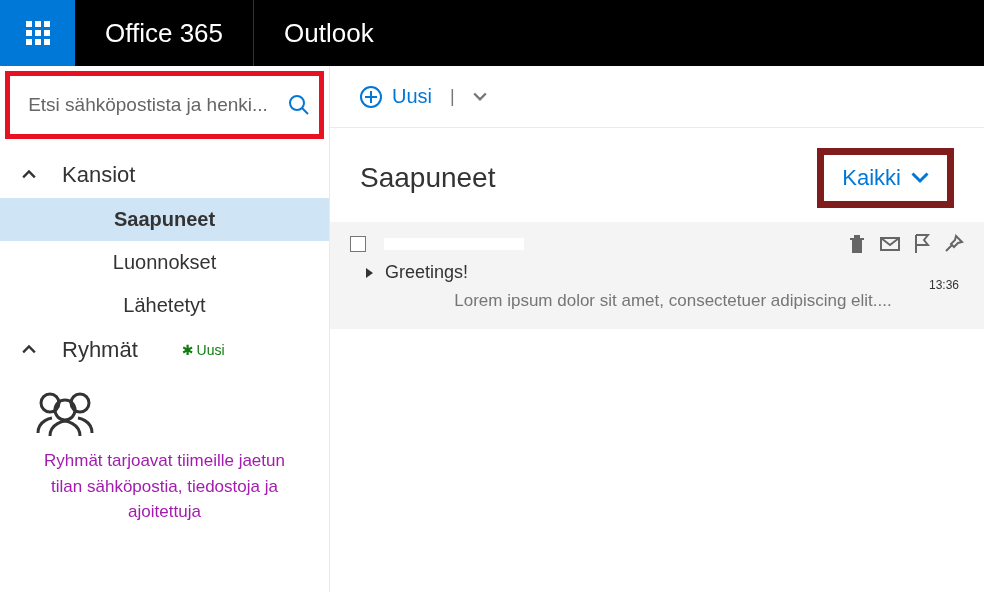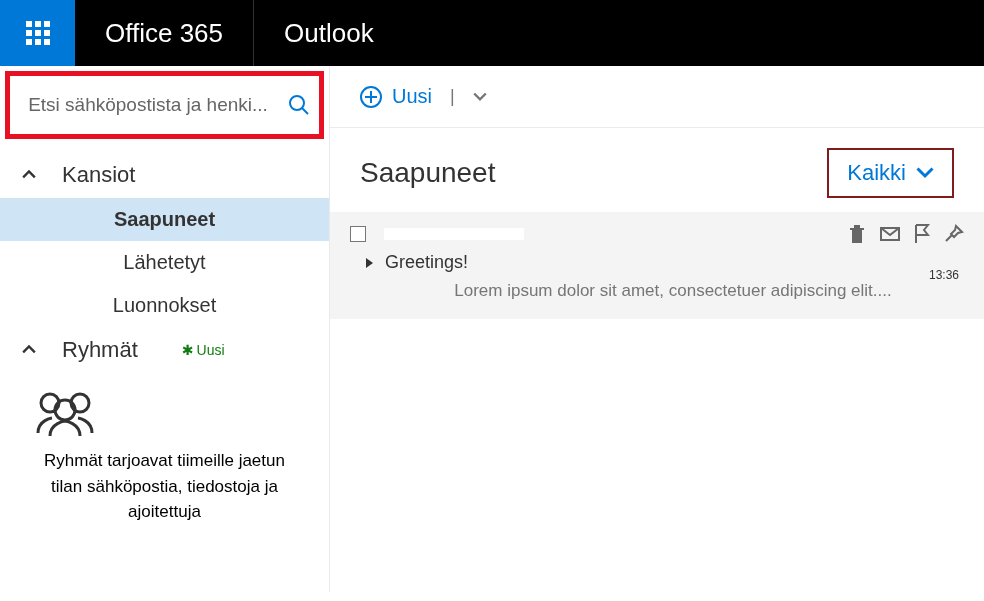--- a/index.html
+++ b/index.html
@@ -22,34 +22,34 @@
 .group-header { display: flex; align-items: center; gap: 26px; padding: 10px 22px; font-size: 22px; color: #333; }
 .chevron-up { width: 14px; height: 14px; }
 .folder-item { padding: 10px 60px; font-size: 20px; color: #333; cursor: pointer; }
 .folder-item.selected { background: #cfe4f5; font-weight: 600; }
 .folder-item.link { color: #0078d7; }
 .new-badge { color: #107c10; font-size: 14px; margin-left: 18px; }
 .new-star { color: #107c10; margin-right: 3px; }
 
 .groups-promo { padding: 5px 30px; }
 .groups-icon { text-align: center; margin: 10px 0; }
-.groups-text { color: #000000; font-size: 17px; line-height: 1.5; }
+.groups-text { color: #a21caf; font-size: 17px; line-height: 1.5; }
 
 .content { flex: 1; display: flex; flex-direction: column; }
 .toolbar { display: flex; align-items: center; height: 62px; padding: 0 30px; border-bottom: 1px solid #eaeaea; }
 .new-btn { display: flex; align-items: center; color: #0078d7; font-size: 20px; gap: 10px; }
 .plus-circle { width: 22px; height: 22px; border: 2px solid #0078d7; border-radius: 50%; position: relative; }
 .plus-circle::before { content:''; position:absolute; left:50%; top:50%; width:12px; height:2px; background:#0078d7; transform:translate(-50%,-50%);}
 .plus-circle::after { content:''; position:absolute; left:50%; top:50%; width:2px; height:12px; background:#0078d7; transform:translate(-50%,-50%);}
 .pipe { color: #767676; margin: 0 8px; font-size: 18px; }
 .chev-down { color: #767676; }
 
 .list-header { display: flex; align-items: center; justify-content: space-between; padding: 20px 30px 14px 30px; }
 .list-title { font-size: 28px; font-weight: 300; color: #333; }
-.filter-wrap { border: 2px solid #7f1d1d; padding: 10px 18px; }
+.filter-wrap { border: 7px solid #7f1d1d; padding: 10px 18px; }
 .filter-btn { display: flex; align-items: center; gap: 10px; color: #0078d7; font-size: 22px; }
 
 .message-row { background: #f4f4f4; padding: 4px 20px 18px 20px; position: relative; }
 .msg-top { display: flex; align-items: center; gap: 10px; padding: 10px 0; }
 .checkbox { width: 16px; height: 16px; border: 1px solid #767676; background: #fff; margin-right: 8px; }
 .sender-redact { width: 140px; height: 12px; background: #fff; }
 .msg-actions { position: absolute; right: 20px; top: 12px; display: flex; gap: 14px; color: #666; }
 .msg-subject-line { display: flex; align-items: center; gap: 12px; margin-left: 16px; color: #333; font-size: 18px; }
 .tri-right { width: 0; height: 0; border-top: 5px solid transparent; border-bottom: 5px solid transparent; border-left: 7px solid #333; }
 .msg-time { position: absolute; right: 25px; top: 56px; color: #333; font-size: 12px; }
@@ -91,22 +91,22 @@
     </div>
 
     <div class="folders">
       <div class="group-header">
         <svg class="chevron-up" viewBox="0 0 12 12" fill="none" stroke="#333" stroke-width="2">
             <polyline points="1,8 6,3 11,8"></polyline>
           </svg>
         <span>Kansiot</span>
       </div>
       <div class="folder-item selected">Saapuneet</div>
+      <div class="folder-item">Luonnokset</div>
       <div class="folder-item">Lähetetyt</div>
-      <div class="folder-item">Luonnokset</div>
 
       <div class="group-header">
         <svg class="chevron-up" viewBox="0 0 12 12" fill="none" stroke="#333" stroke-width="2">
             <polyline points="1,8 6,3 11,8"></polyline>
           </svg>
         <span>Ryhmät</span>
         <span class="new-badge"><span class="new-star">✱</span><span>Uusi</span></span>
       </div>
 
       <div class="groups-promo">

